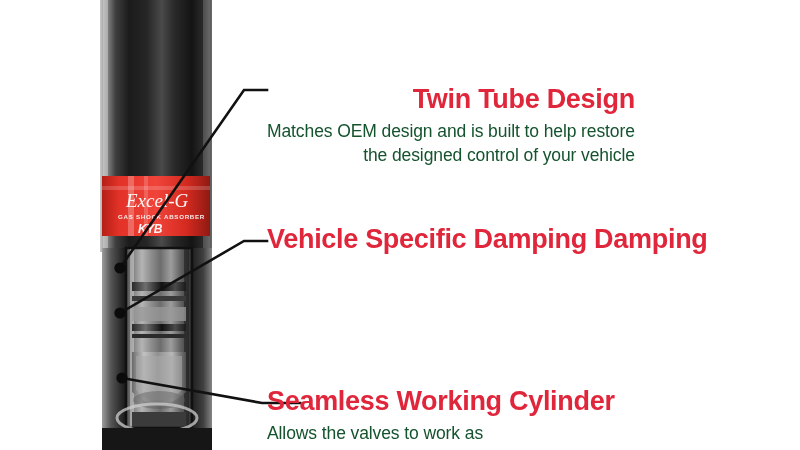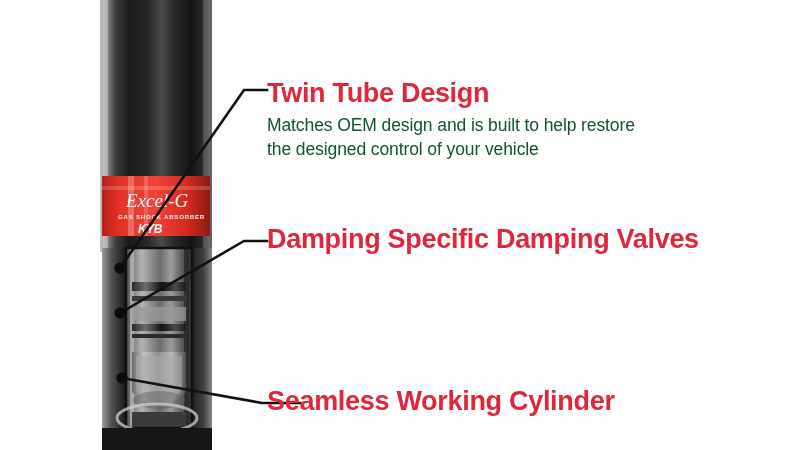--- a/index.html
+++ b/index.html
@@ -45,21 +45,21 @@
     margin: 6px 0 0 0;
     font-family: "Liberation Sans", sans-serif;
     font-weight: normal;
     font-size: 17.5px;
     line-height: 23.5px;
     letter-spacing: -0.1px;
     color: #14532d;
     white-space: pre-line;
   }
 
-  #callout-1 { top: 78px; }
+  #callout-1 { top: 84px; text-align: right; }
   #callout-2 { top: 224px; }
   #callout-3 { top: 386px; }
 
   
   #leaders {
     position: absolute;
     left: 0;
     top: 0;
     width: 800px;
     height: 450px;
@@ -191,20 +191,21 @@
     </g>
   </svg>
 
   <div class="callout" id="callout-1">
     <h2 class="callout-title">Twin Tube Design</h2>
     <p class="callout-body">Matches OEM design and is built to help restore
 the designed control of your vehicle</p>
   </div>
 
   <div class="callout" id="callout-2">
-    <h2 class="callout-title">Damping Specific Damping Valves</h2>
+    <h2 class="callout-title">Vehicle Specific Damping Damping</h2>
   </div>
 
   <div class="callout" id="callout-3">
     <h2 class="callout-title">Seamless Working Cylinder</h2>
+    <p class="callout-body">Allows the valves to work as</p>
   </div>
 
 </div>
 
 </body></html>

